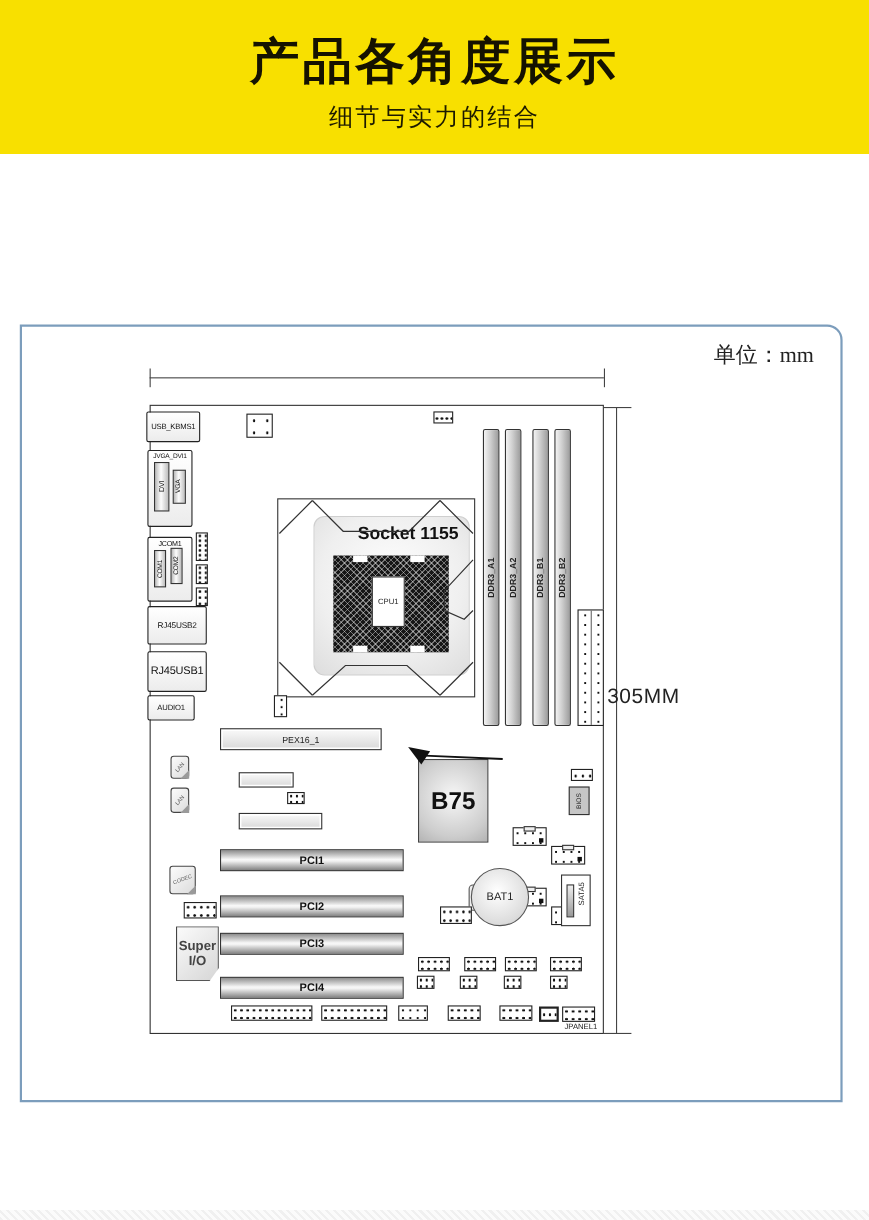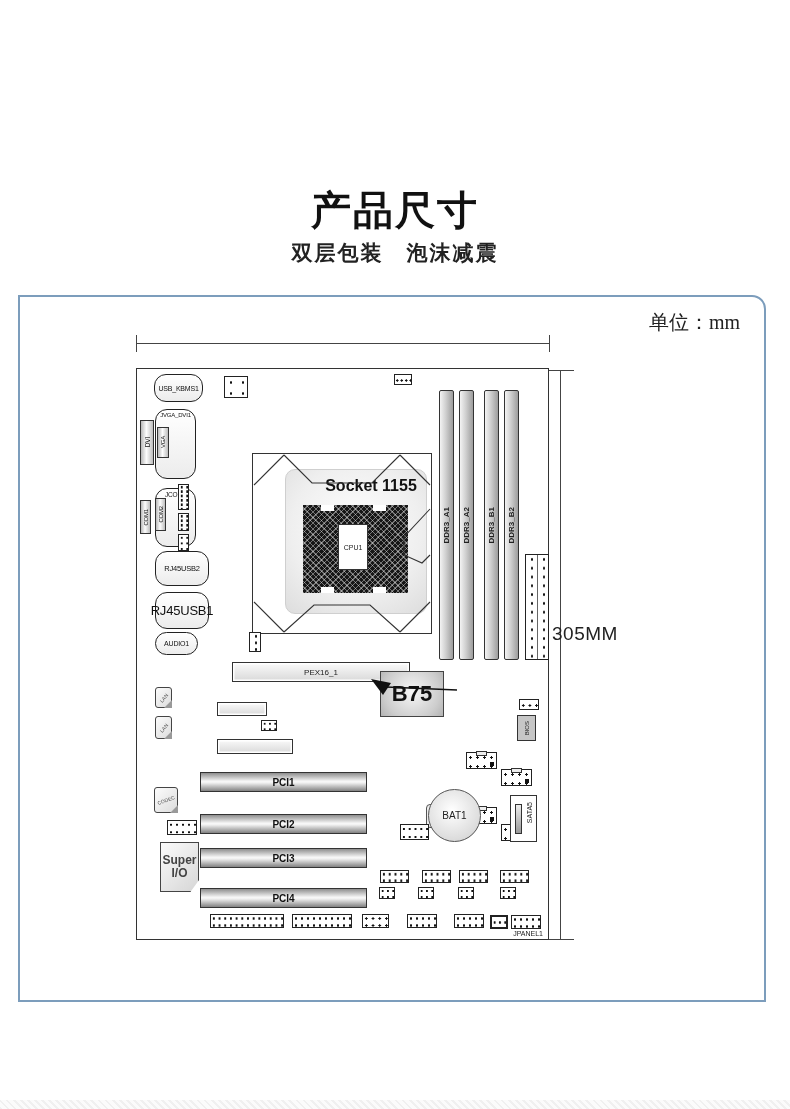--- a/index.html
+++ b/index.html
@@ -18,21 +18,21 @@
 
   
   .frame{left:18px;top:295px;width:748px;height:707px;border:2px solid #7C9DBC;border-radius:0 14px 0 0;background:#fff;}
   .unit{right:24px;top:12px;font-size:20px;color:#222;font-family:"Liberation Serif","DejaVu Serif",serif;}
   .dimlab{font-size:19px;color:#222;letter-spacing:0.5px;}
   .line{background:#444;}
 
   .board{left:116px;top:71px;width:413px;height:572px;border:1.5px solid #333;background:#fff;}
 
   
-  .iobox{border:1px solid #222;border-radius:12px;background:linear-gradient(180deg,#ffffff,#ececec);display:flex;align-items:center;justify-content:center;margin-left:21px;}
+  .iobox{border:1px solid #222;border-radius:2px;background:linear-gradient(180deg,#ffffff,#ececec);display:flex;align-items:center;justify-content:center;}
   .iolbl{font-size:7px;color:#111;letter-spacing:-0.2px;white-space:nowrap;}
   .vtext{writing-mode:vertical-rl;transform:rotate(180deg);text-orientation:mixed;}
   .conn-v{border:1px solid #333;background:linear-gradient(90deg,#b9b9b9,#fdfdfd 45%,#bdbdbd);display:flex;align-items:center;justify-content:center;}
   .pins{background-color:#fff;border:1px solid #222;background-image:radial-gradient(circle,#111 1px,transparent 1.35px);}
   .pins3{border-width:2px;}
   .atx24::before{content:'';position:absolute;left:50%;top:0;bottom:0;width:1px;background:#666;}
   .slotw{border:1px solid #333;background:linear-gradient(180deg,#fafafa,#d9d9d9);box-shadow:inset 0 0 0 1.5px #fff;display:flex;align-items:center;justify-content:center;}
   .dimm{border:1px solid #333;border-radius:2px;background:linear-gradient(90deg,#f3f3f3,#cfcfcf 45%,#9d9d9d);display:flex;align-items:center;justify-content:center;}
   .dimm span{font-size:8px;font-weight:700;color:#222;}
   .pci{border:1px solid #333;background:linear-gradient(180deg,#8e8e8e,#f8f8f8 46%,#f2f2f2 54%,#828282);display:flex;align-items:center;justify-content:center;}
@@ -56,23 +56,25 @@
   .fold::after{content:'';position:absolute;right:-1px;bottom:-1px;width:0;height:0;border-style:solid;border-width:0 0 8px 8px;border-color:transparent transparent #9a9a9a transparent;}
   .overlay{left:0;top:0;width:748px;height:705px;pointer-events:none;}
   .jlabel{font-size:7px;color:#222;text-align:right;}
   .bstrip{left:0;top:1100px;width:790px;height:9px;background:repeating-linear-gradient(45deg,#f0f0f0 0 2px,#fbfbfb 2px 5px);}
 </style>
 </head>
 <body>
 
 <div class="page">
 
-
-  <h2 class="abs sec-title" style="margin:0;">产品尺寸</h2>
-  <div class="abs sec-sub">双层包装　泡沫减震</div>
+  <header class="abs banner">
+    <div class="abs banner-title">产品各角度展示</div>
+    <div class="abs banner-sub">细节与实力的结合</div>
+  </header>
+
 
   <div class="abs frame">
 
     <div class="abs unit">单位：mm</div>
 
     <div class="abs line" style="left:116px;top:46px;width:413px;height:1px;"></div>
     <div class="abs line" style="left:116px;top:38px;width:1px;height:17px;"></div>
     <div class="abs line" style="left:529px;top:38px;width:1px;height:17px;"></div>
 
     <div class="abs line" style="left:540px;top:73px;width:1px;height:570px;"></div>
@@ -106,21 +108,21 @@
       <span class="iolbl vtext" style="font-size:6px;">COM2</span>
     </div>
     <div class="abs pins" style="left:158px;top:187px;width:11px;height:26px;background-size:5.5px 4.4px;"></div>
     <div class="abs pins" style="left:158px;top:216px;width:11px;height:18px;background-size:5.5px 4.5px;"></div>
     <div class="abs pins" style="left:158px;top:237px;width:11px;height:17px;background-size:5.5px 5.6px;"></div>
 
     <div class="abs iobox" style="left:114px;top:254px;width:54px;height:35px;">
       <span class="iolbl" style="font-size:7.5px;">RJ45USB2</span>
     </div>
     <div class="abs iobox" style="left:114px;top:295px;width:54px;height:37px;">
-      <span class="iolbl" style="font-size:13px;">RJ45USB1</span>
+      <span class="iolbl" style="font-size:10px;">RJ45USB1</span>
     </div>
     <div class="abs iobox" style="left:114px;top:335px;width:43px;height:23px;">
       <span class="iolbl">AUDIO1</span>
     </div>
 
     <div class="abs pins" style="left:204px;top:79px;width:24px;height:22px;background-size:12px 11px;border-width:1.5px;"></div>
     <div class="abs pins" style="left:374px;top:77px;width:18px;height:11px;background-size:4.5px 11px;"></div>
 
     <div class="abs socket" style="left:232px;top:156px;width:180px;height:181px;"></div>
     <div class="abs pad" style="left:265px;top:172px;width:142px;height:145px;"></div>
@@ -145,36 +147,36 @@
       <span class="vtext">DDR3_B1</span>
     </div>
     <div class="abs dimm" style="left:484px;top:93px;width:15px;height:270px;">
       <span class="vtext">DDR3_B2</span>
     </div>
 
     <div class="abs pins atx24" style="left:505px;top:257px;width:24px;height:106px;background-size:12px 8.8px;border-width:1.5px;"></div>
 
     <div class="abs pins" style="left:229px;top:335px;width:12px;height:20px;background-size:12px 6.6px;border-width:1.5px;"></div>
 
-    <div class="abs slotw" style="left:212px;top:365px;width:178px;height:20px;">
+    <div class="abs slotw" style="left:180px;top:365px;width:147px;height:20px;">
       <span style="font-size:8px;color:#222;">PEX16_1</span>
     </div>
 
     <div class="abs lanchip fold" style="left:135px;top:390px;width:17px;height:21px;">
       <span>LAN</span>
     </div>
     <div class="abs lanchip fold" style="left:135px;top:419px;width:17px;height:23px;">
       <span>LAN</span>
     </div>
 
     <div class="abs slotw" style="left:197px;top:405px;width:50px;height:14px;"></div>
     <div class="abs pins" style="left:241px;top:423px;width:16px;height:11px;background-size:5.3px 5.5px;"></div>
     <div class="abs slotw" style="left:197px;top:442px;width:76px;height:15px;"></div>
 
-    <div class="abs chip-sq" style="left:360px;top:374px;width:64px;height:46px;">
+    <div class="abs chip-sq" style="left:360px;top:393px;width:64px;height:76px;">
       <span style="font-size:22px;font-weight:700;color:#111;">B75</span>
     </div>
 
     <div class="abs pins" style="left:499px;top:402px;width:20px;height:11px;background-size:6.6px 11px;"></div>
     <div class="abs bios" style="left:497px;top:418px;width:19px;height:26px;">
       <span class="vtext">BIOS</span>
     </div>
 
     <div class="abs sata" style="left:446px;top:455px;width:31px;height:17px;"></div>
     <div class="abs sata" style="left:481px;top:455px;width:31px;height:17px;"></div>

